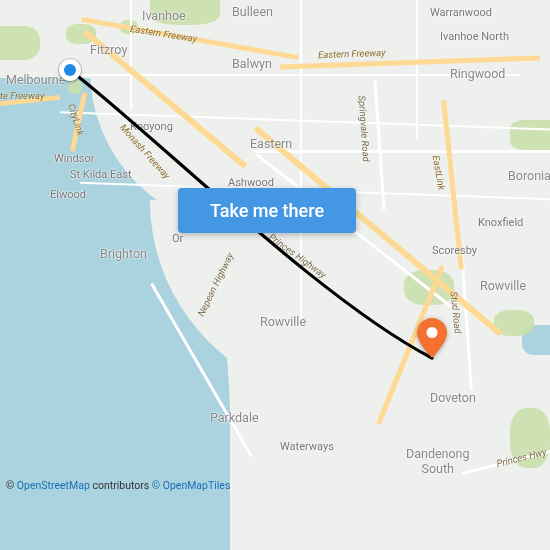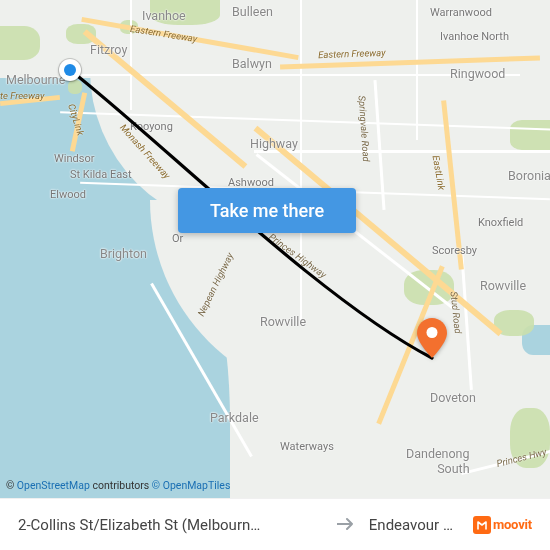--- a/index.html
+++ b/index.html
@@ -140,36 +140,36 @@
 
   <span class="place big" style="left:142px;top:8px;">Ivanhoe</span>
   <span class="place big" style="left:232px;top:4px;">Bulleen</span>
   <span class="place" style="left:430px;top:6px;">Warranwood</span>
   <span class="place big" style="left:90px; top:42px;">Fitzroy</span>
   <span class="place big" style="left:232px;top:56px;">Balwyn</span>
   <span class="place" style="left:440px;top:30px;">Ivanhoe North</span>
   <span class="place big" style="left:6px;  top:72px; color:#888;">Melbourne</span>
   <span class="place big" style="left:450px;top:66px;">Ringwood</span>
   <span class="place" style="left:130px;top:120px;">Kooyong</span>
-  <span class="place big" style="left:250px;top:136px;">Highway</span>
+  <span class="place big" style="left:250px;top:136px;">Eastern</span>
   <span class="place" style="left:54px; top:152px;">Windsor</span>
   <span class="place" style="left:70px; top:168px;">St Kilda East</span>
   <span class="place" style="left:228px;top:176px;">Ashwood</span>
   <span class="place" style="left:50px; top:188px;">Elwood</span>
   <span class="place big" style="left:508px;top:168px;">Boronia</span>
   <span class="place" style="left:172px;top:232px;">Or</span>
   <span class="place" style="left:478px;top:216px;">Knoxfield</span>
   <span class="place big" style="left:100px; top:246px;">Brighton</span>
   <span class="place" style="left:432px;top:244px;">Scoresby</span>
   <span class="place big" style="left:480px;top:278px;">Rowville</span>
   <span class="place big" style="left:260px;top:314px;">Rowville</span>
   <span class="place big" style="left:210px;top:410px;">Parkdale</span>
   <span class="place big" style="left:430px;top:390px;">Doveton</span>
   <span class="place" style="left:280px;top:440px;">Waterways</span>
-  <span class="place big" style="left:406px;top:446px;white-space:pre;text-align:right;">Dandenong
+  <span class="place big" style="left:406px;top:446px;white-space:pre;text-align:center;">Dandenong
 South</span>
 
   <svg class="route-svg" width="550" height="550" viewBox="0 0 550 550">
     <path d="M 70 70 C 160 140, 320 300, 432 358" stroke="#000" stroke-width="3.2" fill="none" stroke-linecap="round"></path>
   </svg>
 
   <div class="marker origin" style="left:70px;top:70px;">
     <div class="ring">
       <div class="dot"></div>
     </div>
@@ -183,30 +183,13 @@
   </div>
 
   <div class="cta" style="left:178px;top:188px;">
     <span>Take me there</span>
   </div>
 
   <div class="attrib" style="bottom:58px;">
     <span>© </span><a>OpenStreetMap</a><span> contributors </span><a>© OpenMapTiles</a>
   </div>
 
-  <div class="bottom-bar">
-    <div class="bb-origin">2-Collins St/Elizabeth St (Melbourn…</div>
-    <div class="bb-arrow">
-      <svg width="18" height="14" viewBox="0 0 18 14">
-          <path d="M0 7 H15 M10 2 L15 7 L10 12" stroke="#9aa0a6" stroke-width="2" fill="none" stroke-linecap="round" stroke-linejoin="round"></path>
-        </svg>
-    </div>
-    <div class="bb-dest">Endeavour …</div>
-    <div class="moovit">
-      <div class="logo">
-        <svg width="12" height="12" viewBox="0 0 12 12">
-            <path d="M2 10 L2 3 L6 6 L10 3 L10 10" stroke="#fff" stroke-width="1.6" fill="none" stroke-linecap="round" stroke-linejoin="round"></path>
-          </svg>
-      </div>
-      <span class="txt">moovit</span>
-    </div>
-  </div>
 </div>
 
 </body></html>

